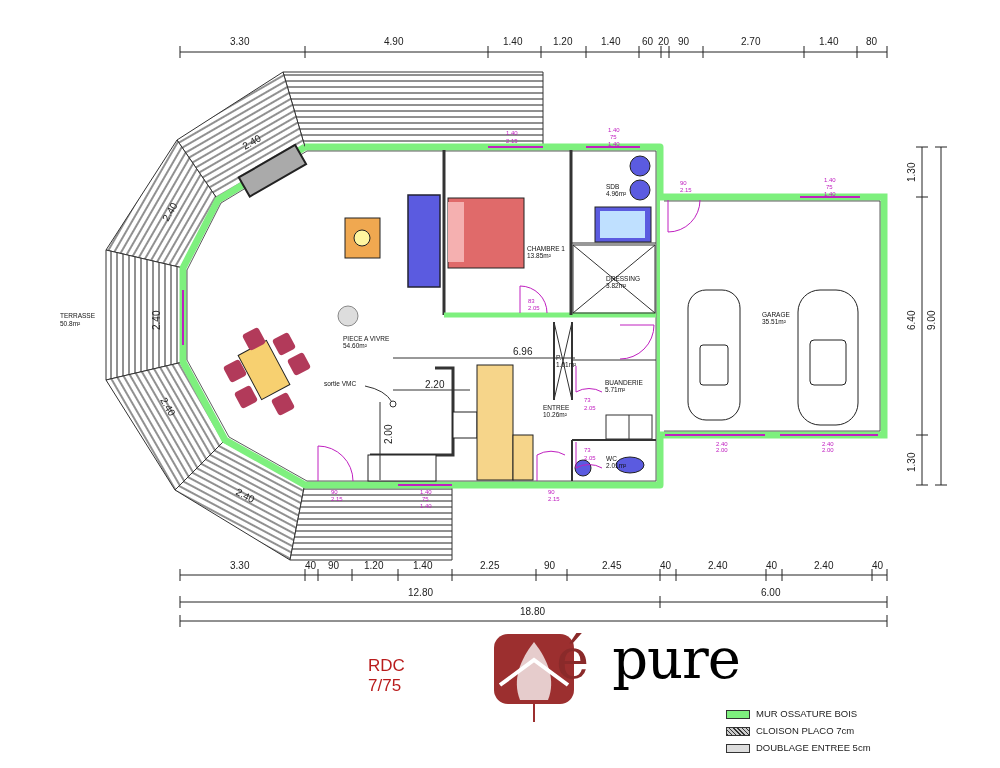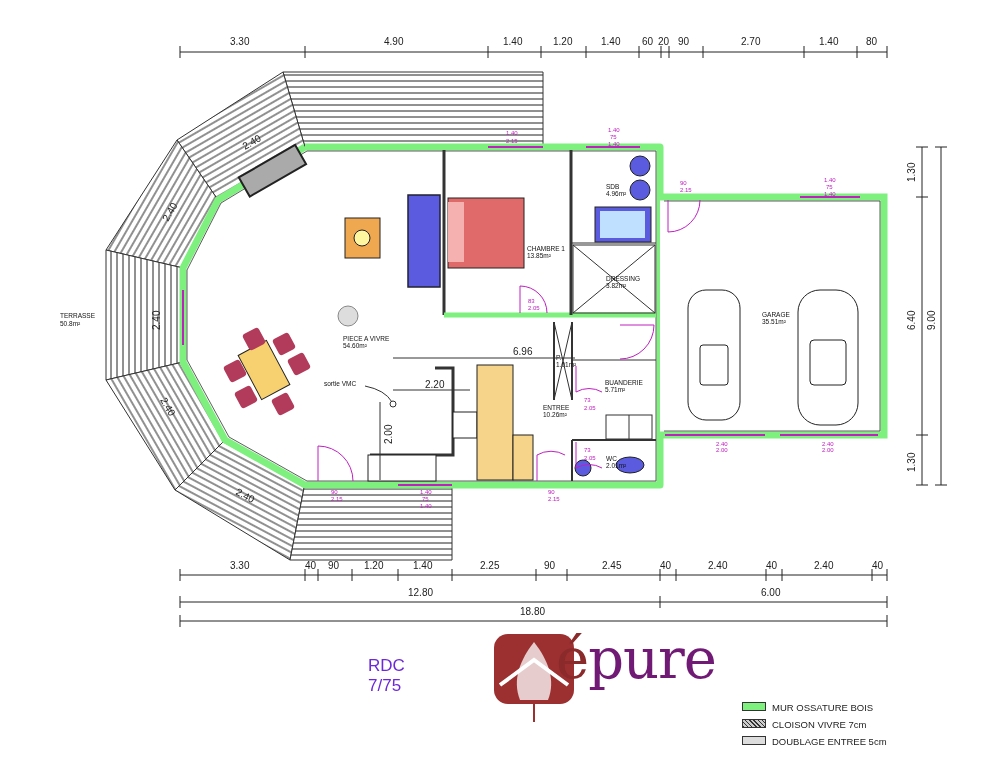--- a/index.html
+++ b/index.html
@@ -1,25 +1,25 @@
 <!DOCTYPE html>
 <html><head>
 <meta charset="utf-8">
 <style>
   html,body{margin:0;padding:0;background:#ffffff;}
   body{width:1000px;height:768px;position:relative;overflow:hidden;font-family:"Liberation Sans",sans-serif;}
   svg{position:absolute;left:0;top:0;}
   .dim{font-family:"Liberation Sans",sans-serif;font-size:10px;fill:#222;}
   .room{font-family:"Liberation Sans",sans-serif;font-size:6.5px;fill:#111;}
   .mag{font-family:"Liberation Sans",sans-serif;font-size:6px;fill:#c020c0;}
-  .title{position:absolute;left:368px;top:656px;font-size:17px;line-height:20px;color:#6d28d9;font-family:"Liberation Sans",sans-serif;}
+  .title{position:absolute;left:368px;top:656px;font-size:17px;line-height:20px;color:#b91c1c;font-family:"Liberation Sans",sans-serif;}
   .brand{position:absolute;left:556px;top:626px;font-size:56px;color:#8a2a2a;font-family:"DejaVu Serif",serif;letter-spacing:-1px;}
-  .brand span.rest{color:#701a75;}
+  .brand span.rest{color:#000000;margin-left:24px;}
   .legend{position:absolute;left:726px;top:702px;font-size:9.5px;color:#222;font-family:"Liberation Sans",sans-serif;}
-  .legend .row{display:flex;align-items:flex-start;height:17px;margin-left:16px;}
+  .legend .row{display:flex;align-items:flex-end;height:17px;}
   .legend .sw{width:22px;height:7px;border:1px solid #333;margin-right:6px;}
 </style>
 </head>
 <body>
 
 <svg width="1000" height="768" viewBox="0 0 1000 768">
   <defs>
     <pattern id="deck" width="6" height="6" patternUnits="userSpaceOnUse">
       <rect width="6" height="6" fill="#fff"></rect>
       <line x1="0" y1="3" x2="6" y2="3" stroke="#222" stroke-width="1"></line>
@@ -325,19 +325,19 @@
 
 <div class="brand"><span>é</span><span class="rest">pure</span></div>
 
 <div class="legend">
   <div class="row">
     <span class="sw" style="background:#7ef07e"></span>
     <span>MUR OSSATURE BOIS</span>
   </div>
   <div class="row">
     <span class="sw" style="background:repeating-linear-gradient(45deg,#333 0 1px,#ccc 1px 3px)"></span>
-    <span>CLOISON VIVRE 7cm</span>
+    <span>CLOISON PLACO 7cm</span>
   </div>
   <div class="row">
     <span class="sw" style="background:#dddddd"></span>
     <span>DOUBLAGE ENTREE 5cm</span>
   </div>
 </div>
 
 </body></html>

